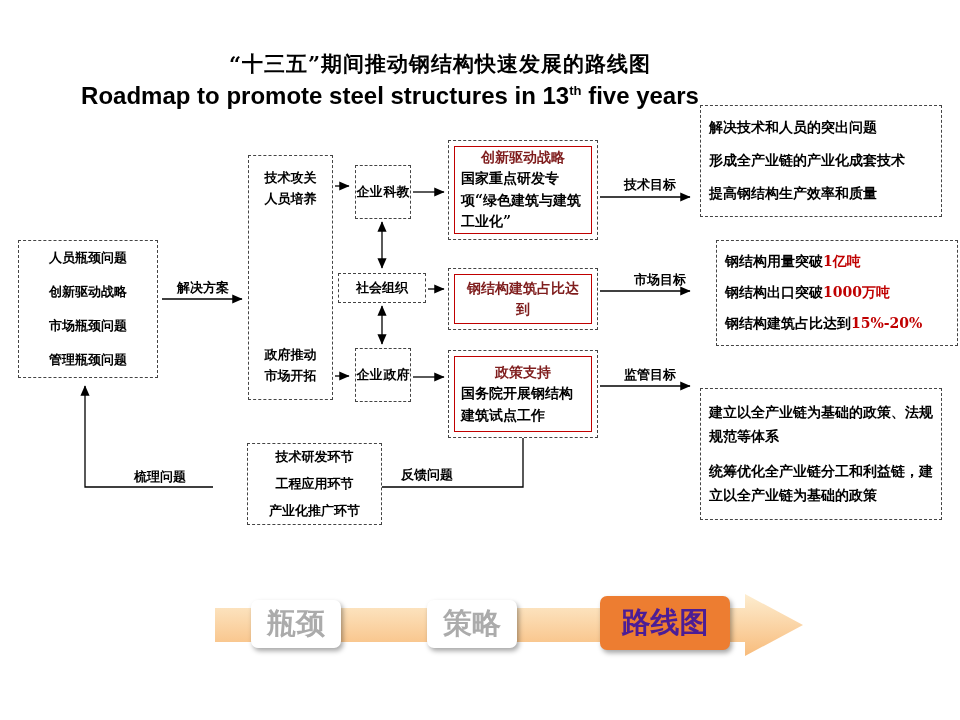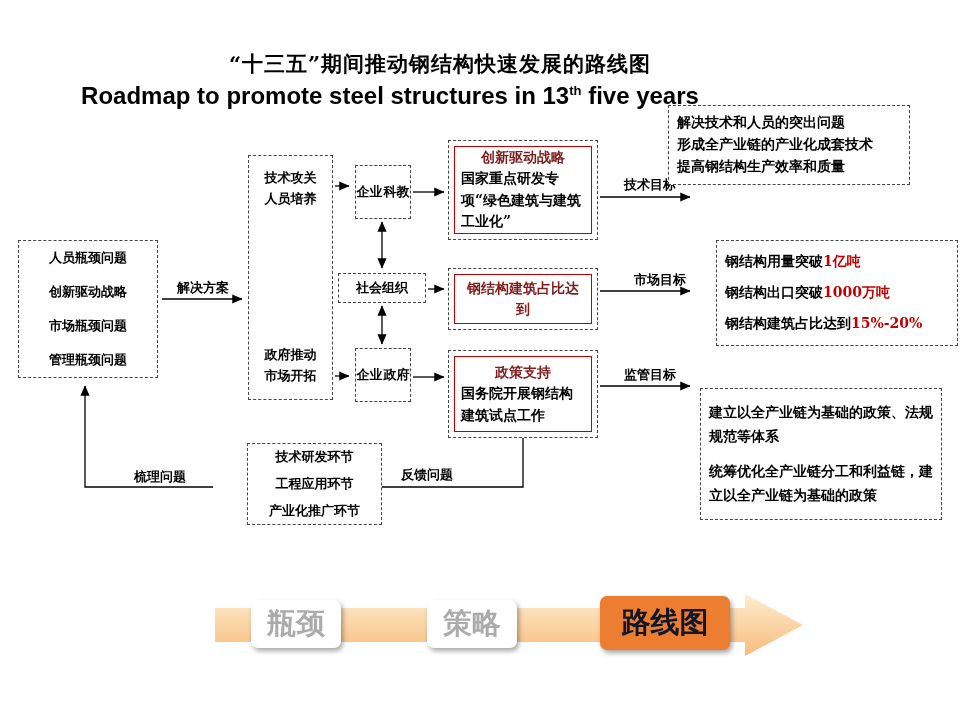--- a/index.html
+++ b/index.html
@@ -43,35 +43,35 @@
   #strat1{left:448px;top:140px;width:150px;height:100px;}
   #strat2{left:448px;top:268px;width:150px;height:62px;}
   #strat3{left:448px;top:350px;width:150px;height:88px;}
   .strat-inner{border:1px solid #C00000;width:100%;height:100%;
     padding:3px 6px;display:flex;flex-direction:column;justify-content:center;}
   .strat-title{color:#7f1d1d;text-align:center;font-size:14px;font-weight:bold;line-height:1.5;}
   .strat-body{font-size:14px;font-weight:bold;line-height:1.55;text-align:left;}
 
   .goal{padding:6px 8px;display:flex;flex-direction:column;
     justify-content:space-around;font-size:14px;font-weight:bold;}
-  #goal-tech{left:668px;top:105px;width:242px;height:80px;}
+  #goal-tech{left:700px;top:105px;width:242px;height:112px;}
   #goal-market{left:716px;top:240px;width:242px;height:106px;}
   #goal-reg{left:700px;top:388px;width:242px;height:132px;line-height:1.65;}
   .red{color:#C00000;}
 
   #feedback-box{left:215px;top:443px;width:135px;height:82px;display:flex;
     flex-direction:column;justify-content:space-around;align-items:center;
     font-size:13px;font-weight:bold;margin-left:32px;}
 
   .step{position:absolute;z-index:2;display:flex;align-items:center;justify-content:center;
     font-family:"DejaVu Sans","Liberation Sans",sans-serif;font-weight:bold;
     border-radius:7px;box-shadow:2px 3px 5px rgba(0,0,0,0.35);}
   #step-bottleneck{left:227px;top:600px;width:90px;height:48px;background:#fff;color:#ABABAB;font-size:29px;margin-left:24px;}
   #step-strategy{left:427px;top:600px;width:90px;height:48px;background:#fff;color:#ABABAB;font-size:29px;}
-  #step-roadmap{left:600px;top:596px;width:130px;height:54px;background:#ED7D31;color:#0f172a;font-size:29px;}
+  #step-roadmap{left:600px;top:596px;width:130px;height:54px;background:#ED7D31;color:#4c1d95;font-size:29px;}
 </style>
 </head>
 <body>
 
 <div id="stage">
 
   <svg id="arrows" width="960" height="720" viewBox="0 0 960 720">
     <defs>
       <marker id="arr" markerWidth="9" markerHeight="7" refX="7.5" refY="3.5" orient="auto-start-reverse">
         <path d="M0,0 L8,3.5 L0,7 z" fill="#000"></path>

